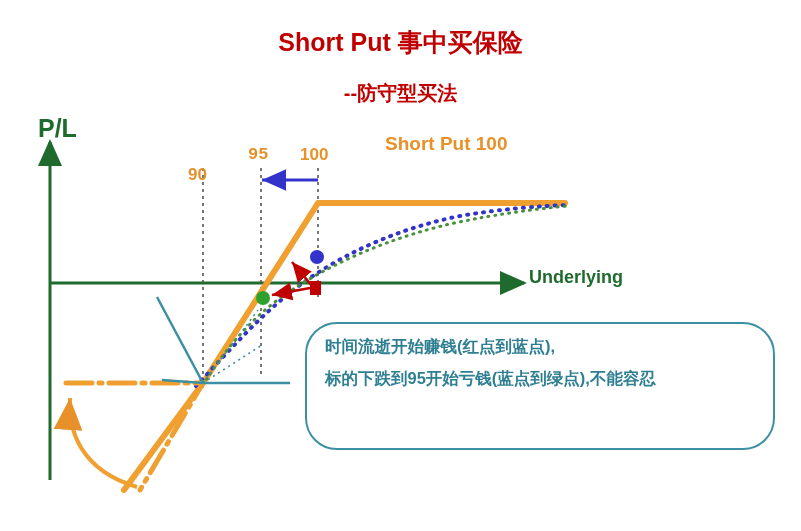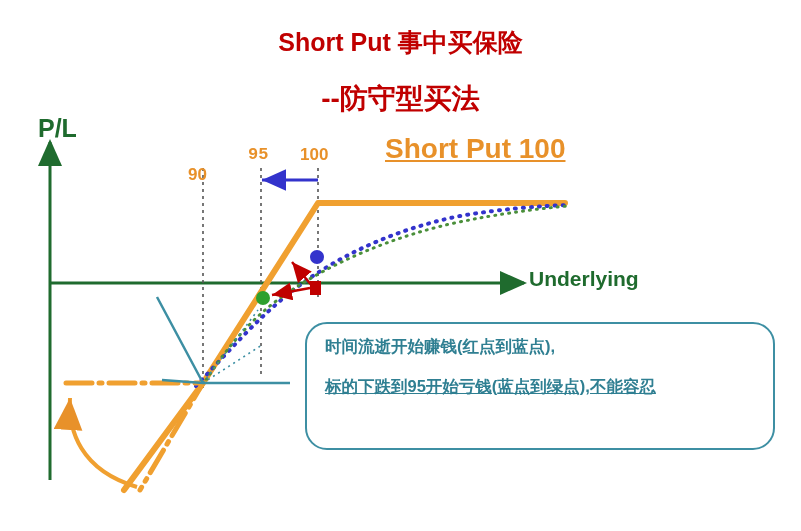--- a/index.html
+++ b/index.html
@@ -14,53 +14,53 @@
   svg.layer { position:absolute; left:0; top:0; width:801px; height:531px; }
 
   .txt { position:absolute; white-space:nowrap; }
 
   #title1 {
     left: 0; top: 26px; width: 801px; text-align:center;
     color:#c00000; font-size:25px; font-weight:bold;
   }
   #title2 {
     left: 0; top: 80px; width: 801px; text-align:center;
-    color:#c00000; font-size:28px; font-weight:bold;
+    color:#c00000; font-size:20px; font-weight:bold;
   }
   #pl-label {
     left: 38px; top: 114px; color:#1f6b2e; font-size:25px; font-weight:bold;
   }
   #underlying-label {
-    left: 529px; top: 267px; color:#1f6b2e; font-size:21px; font-weight:bold;
+    left: 529px; top: 267px; color:#1f6b2e; font-size:18px; font-weight:bold;
   }
   #shortput-label {
-    left: 385px; top: 133px; color:#e8912a; font-size:28px; font-weight:bold;text-decoration:underline;
+    left: 385px; top: 133px; color:#e8912a; font-size:19px; font-weight:bold;
   }
   .tick-label {
     color:#e8912a; font-size:17px; font-weight:bold;
   }
   #tick90 { left: 188px; top: 145px; margin-top: 20px; }
   #tick95 { left: 248px; top: 145px; font-family: Liberation Mono, monospace; }
   #tick100 { left: 300px; top: 145px; }
 
   #callout {
     position:absolute;
     left: 305px; top: 322px; width: 470px; height: 128px;
     border: 2px solid #3d8fa3;
-    border-radius: 22px;
+    border-radius: 32px;
     background: #ffffff;
     box-sizing: border-box;
   }
   #callout .line {
     position:absolute; left:0; width:470px; text-align:left;
     color:#2f7f92; font-size:16.5px; font-weight:600;
     padding-left: 18px; box-sizing:border-box;
   }
   #cl1 { top: 12px; }
-  #cl2 { top: 52px; padding-left: 22px; text-decoration: underline; }
+  #cl2 { top: 44px; padding-left: 22px; }
   #cl3 { top: 76px; padding-left: 18px; }
 </style>
 </head>
 <body>
 
 <div id="stage">
 
   <svg class="layer" viewBox="0 0 801 531">
     <defs>
       <marker id="arrH" markerWidth="10" markerHeight="10" refX="8" refY="4" orient="auto">

